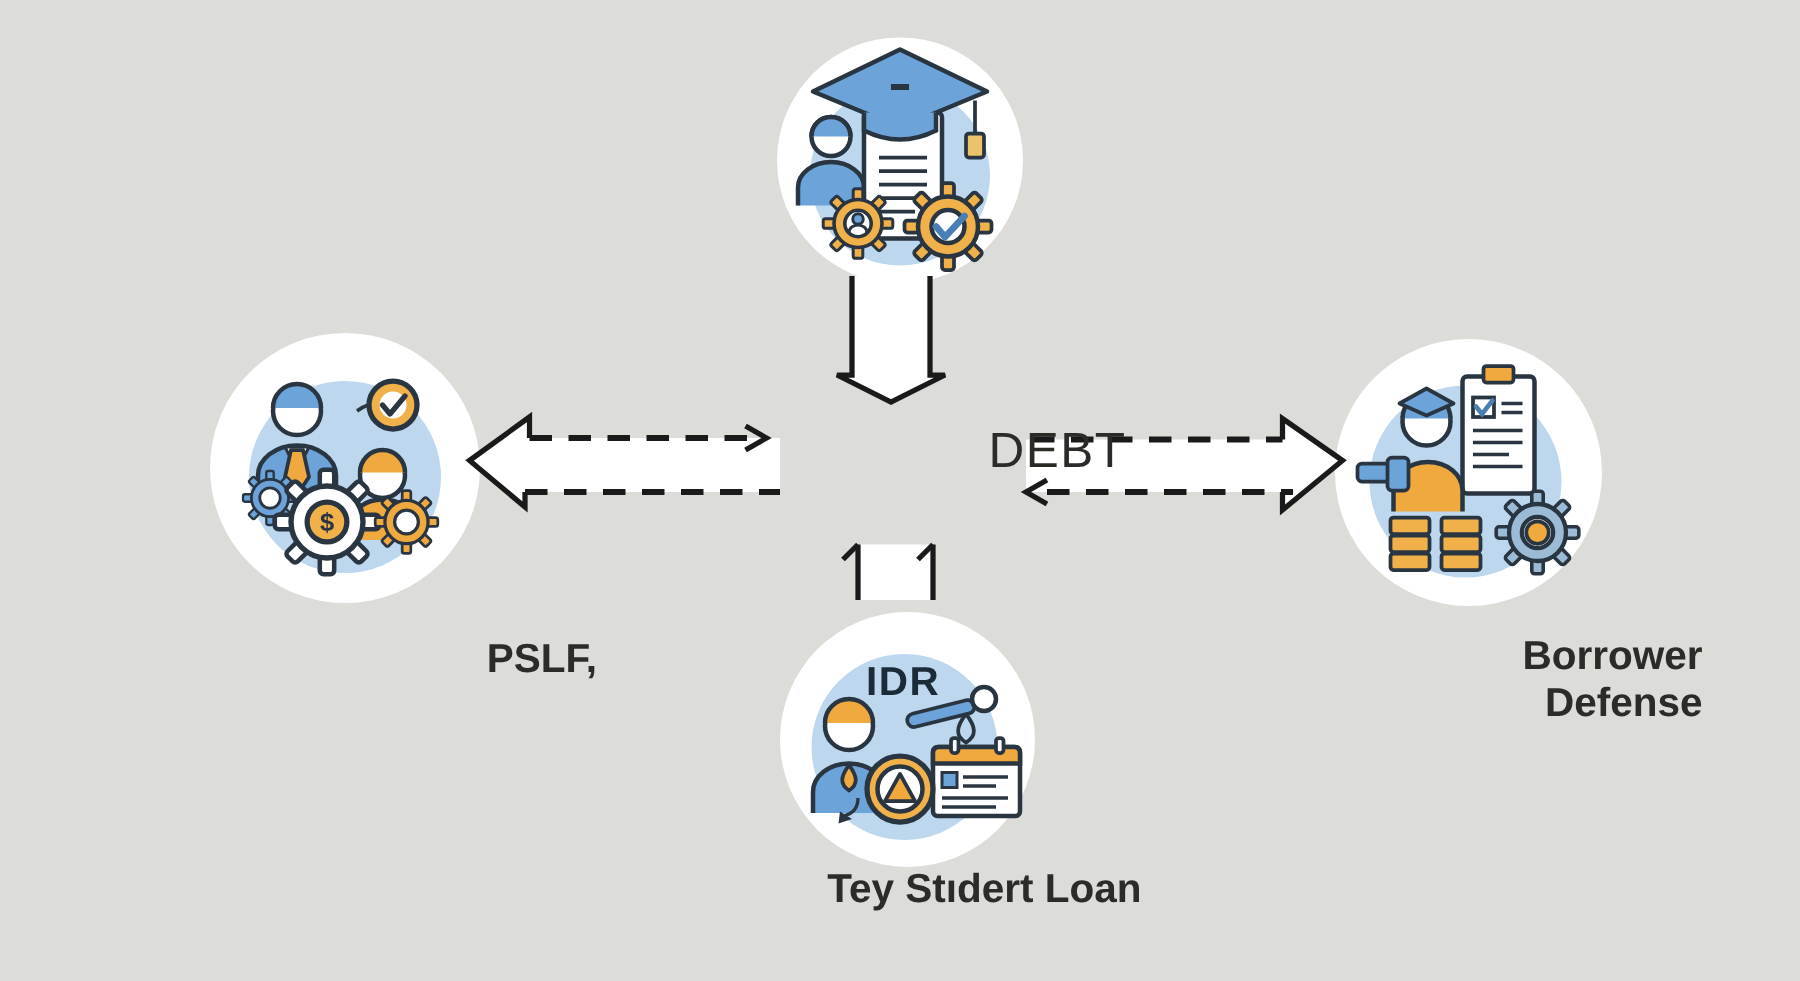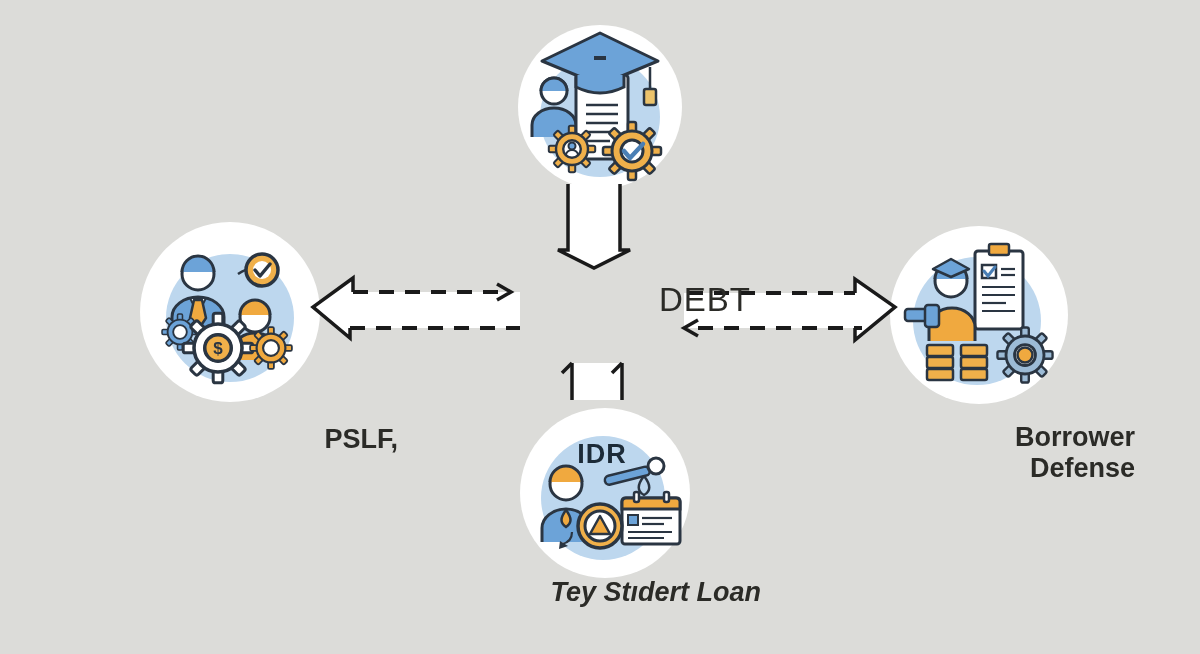--- a/index.html
+++ b/index.html
@@ -28,21 +28,21 @@
   }
   .label{
     position:absolute;
     text-align:right;
     font-weight:700;
     font-size:27px;line-height:31px;
     color:var(--text,#2b2b27);
   }
   .label-left{left:38px;top:424px;width:360px;}
   .label-right{left:835px;top:422px;width:300px;}
-  .label-bottom{left:441px;top:577px;width:320px;font-style:italic;}
+  .label-bottom{left:441px;top:577px;width:320px;}
 </style>
 </head>
 <body>
 
 <svg width="0" height="0" style="position:absolute" aria-hidden="true">
   <defs>
     <g id="gear8">
       <g fill="currentColor" stroke="#2a3542" stroke-width="2.5">
         <rect x="-4" y="-29" width="8" height="11" rx="2"></rect>
         <rect x="-4" y="-29" width="8" height="11" rx="2" transform="rotate(45)"></rect>

